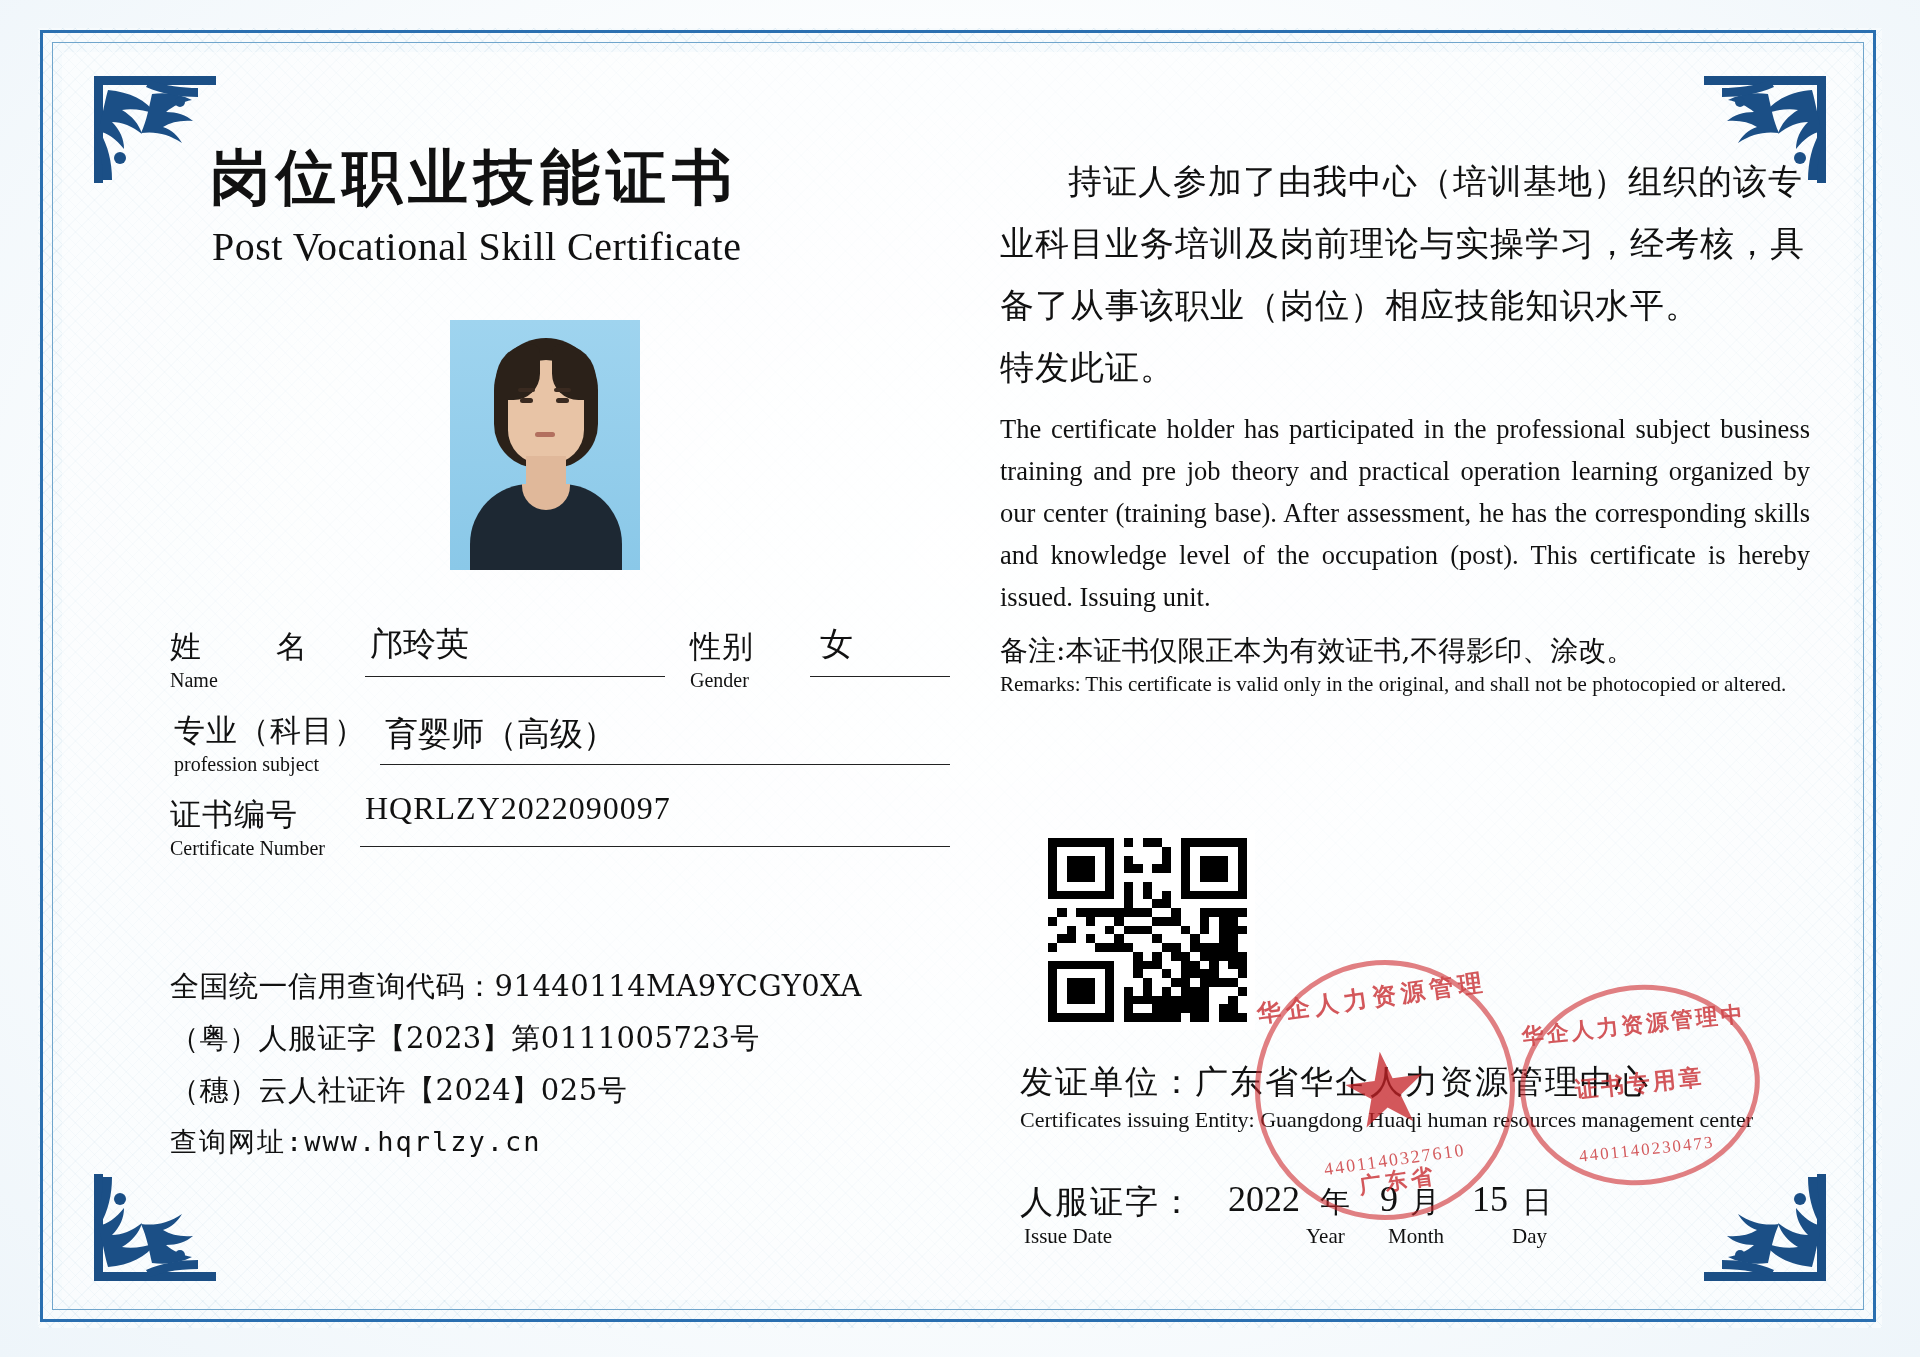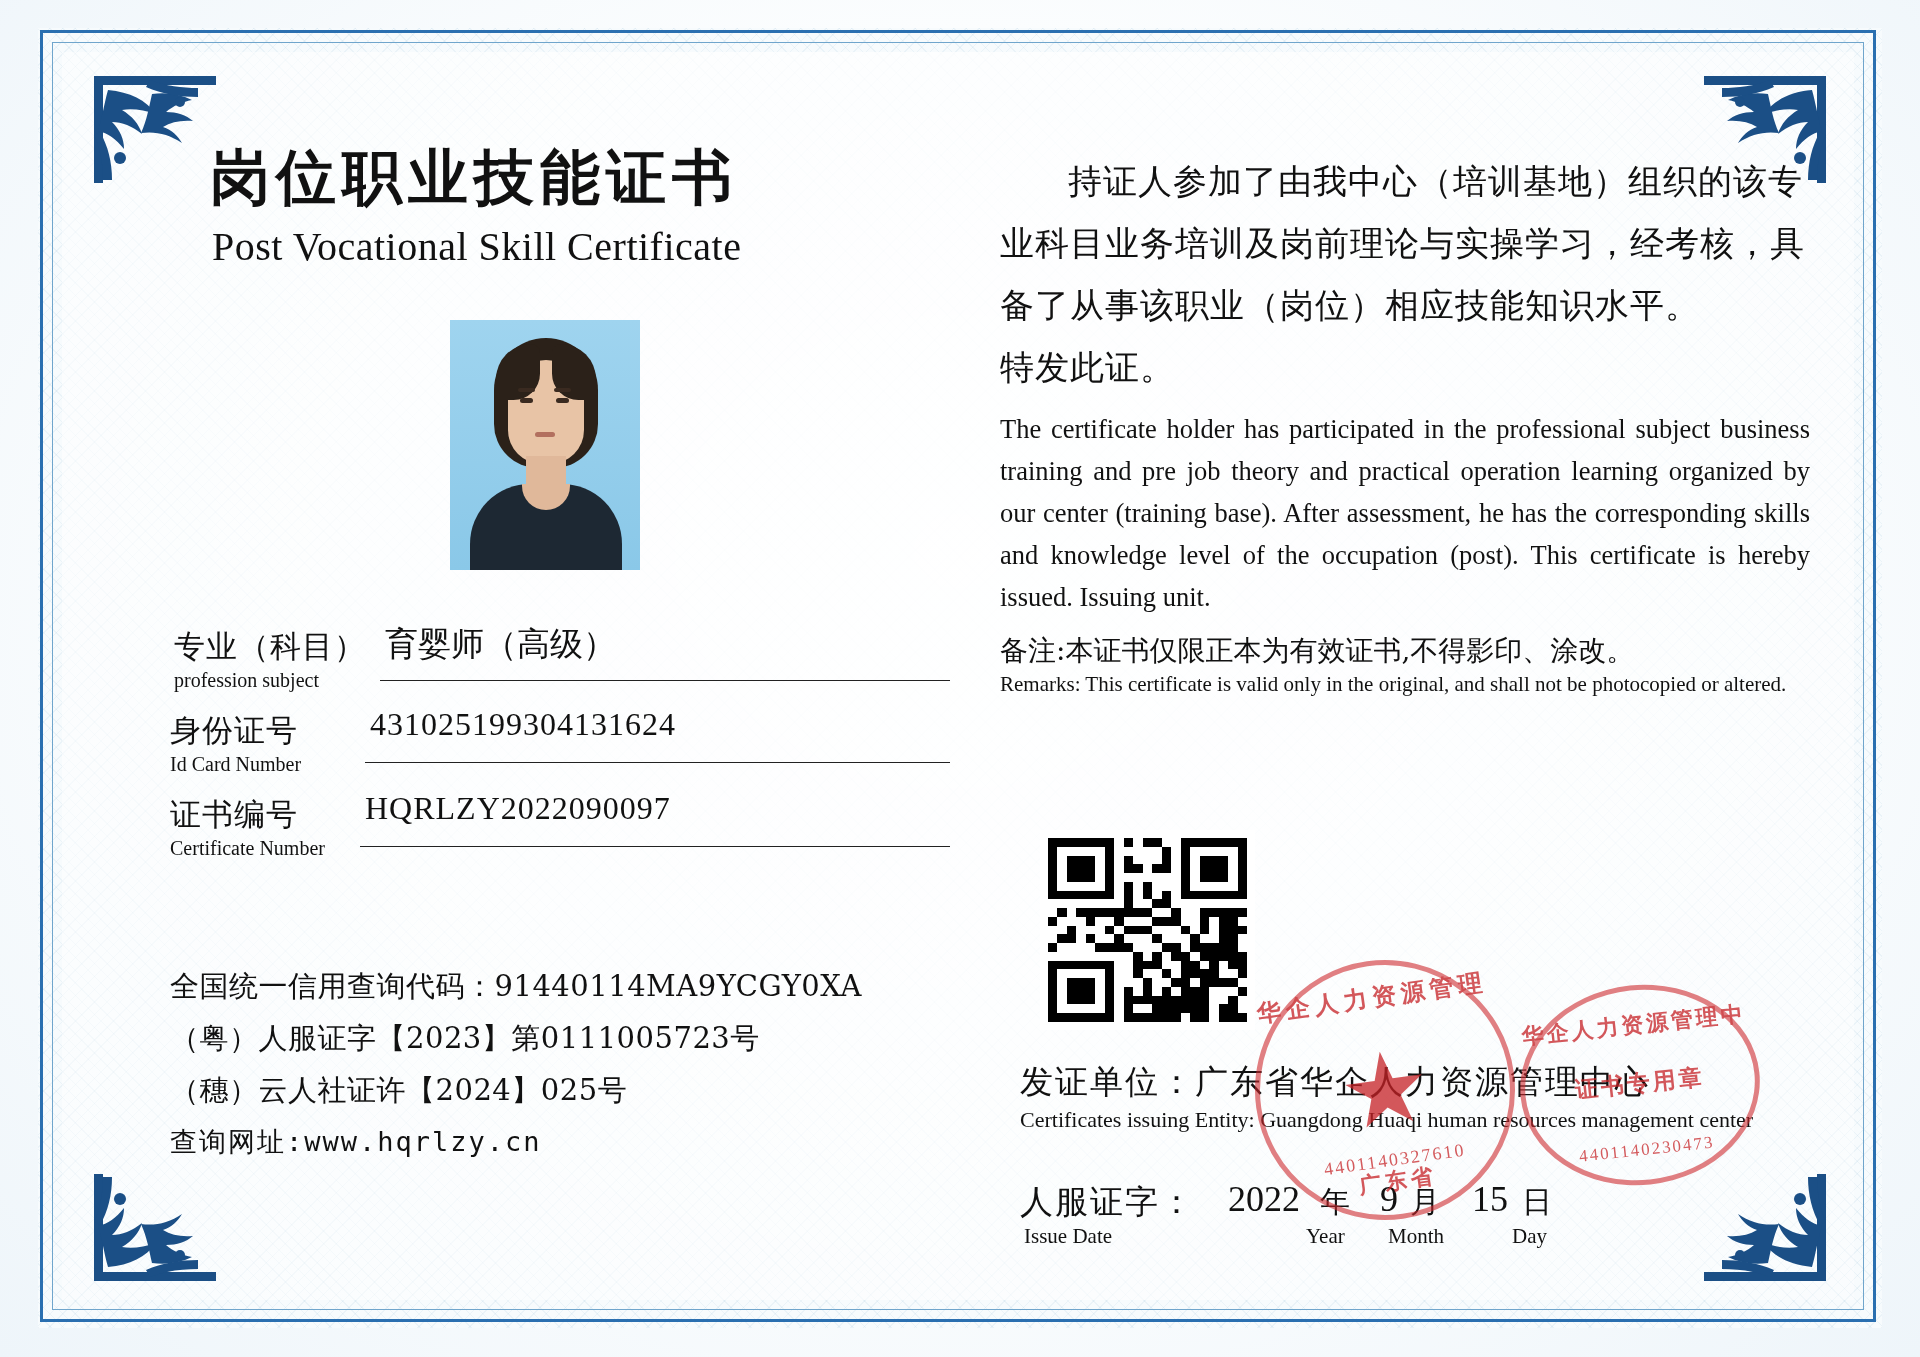--- a/index.html
+++ b/index.html
@@ -225,21 +225,21 @@
   
   #name-label { left: 0; }
   #name-value { left: 200px; top: 2px; }
   #name-line  { left: 195px; top: 56px; width: 300px; }
   #gender-label { left: 520px; }
   #gender-value { left: 650px; top: 2px; }
   #gender-line  { left: 640px; top: 56px; width: 140px; }
 
   
   #prof-label { left: 4px; width: 220px; }
-  #prof-value { left: 215px; top: 2px; }
+  #prof-value { left: 215px; top: 8px; }
   #prof-line  { left: 210px; top: 60px; width: 570px; }
 
   
   #id-label { left: 0; width: 200px; }
   #id-value { left: 200px; top: 2px; font-size: 32px; }
   #id-line  { left: 195px; top: 58px; width: 585px; }
 
   
   #cert-label { left: 0; width: 200px; }
   #cert-value { left: 195px; top: 2px; font-size: 32px; }
@@ -503,38 +503,45 @@
       <div class="eye l"></div>
       <div class="eye r"></div>
       <div class="mouth"></div>
       <div class="neck"></div>
       <div class="body"></div>
       <div class="collar"></div>
     </div>
 
     <div class="fields">
 
+      <div class="field-row">
+        <div class="lbl" id="name-label">
+          <span class="cn spaced">姓　名</span>
+          <span class="en">Name</span>
+        </div>
+        <div class="val" id="name-value">邝玲英</div>
+        <div class="uline" id="name-line"></div>
+
+        <div class="lbl" id="gender-label">
+          <span class="cn">性别</span>
+          <span class="en">Gender</span>
+        </div>
+        <div class="val" id="gender-value">女</div>
+        <div class="uline" id="gender-line"></div>
+      </div>
 
       <div class="field-row">
         <div class="lbl" id="prof-label">
           <span class="cn">专业（科目）</span>
           <span class="en">profession subject</span>
         </div>
         <div class="val" id="prof-value">育婴师（高级）</div>
         <div class="uline" id="prof-line"></div>
       </div>
 
-      <div class="field-row">
-        <div class="lbl" id="id-label">
-          <span class="cn">身份证号</span>
-          <span class="en">Id Card Number</span>
-        </div>
-        <div class="val mono" id="id-value">431025199304131624</div>
-        <div class="uline" id="id-line"></div>
-      </div>
 
       <div class="field-row">
         <div class="lbl" id="cert-label">
           <span class="cn">证书编号</span>
           <span class="en">Certificate Number</span>
         </div>
         <div class="val mono" id="cert-value">HQRLZY2022090097</div>
         <div class="uline" id="cert-line"></div>
       </div>
     </div>

